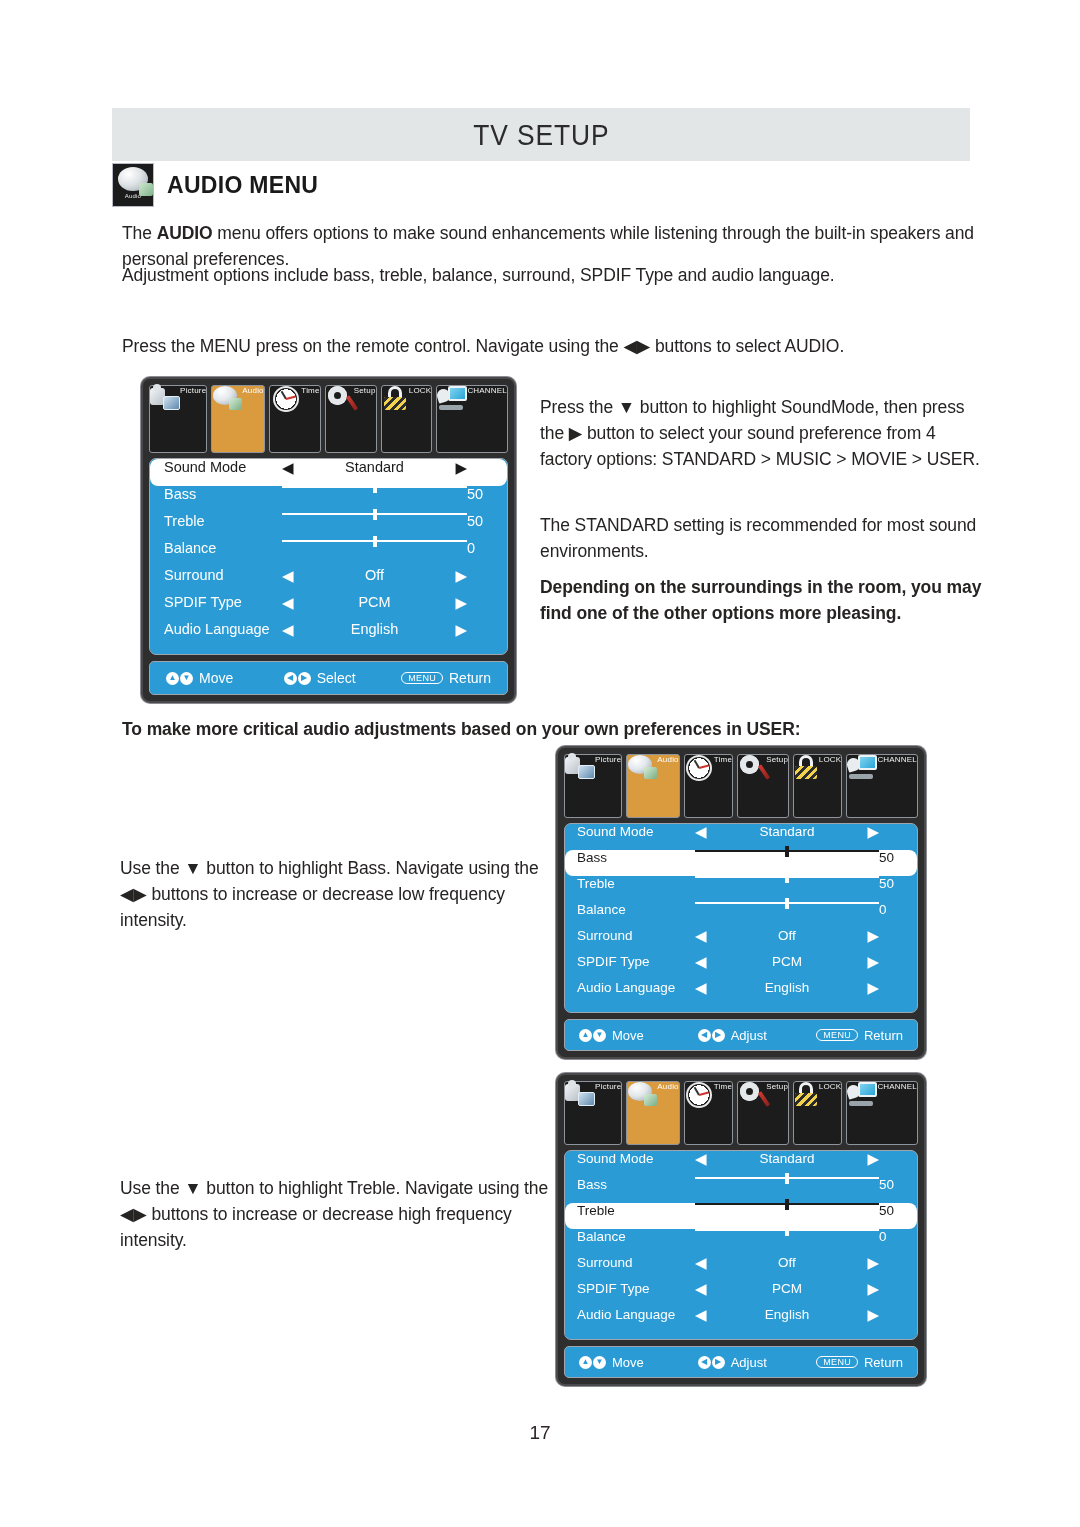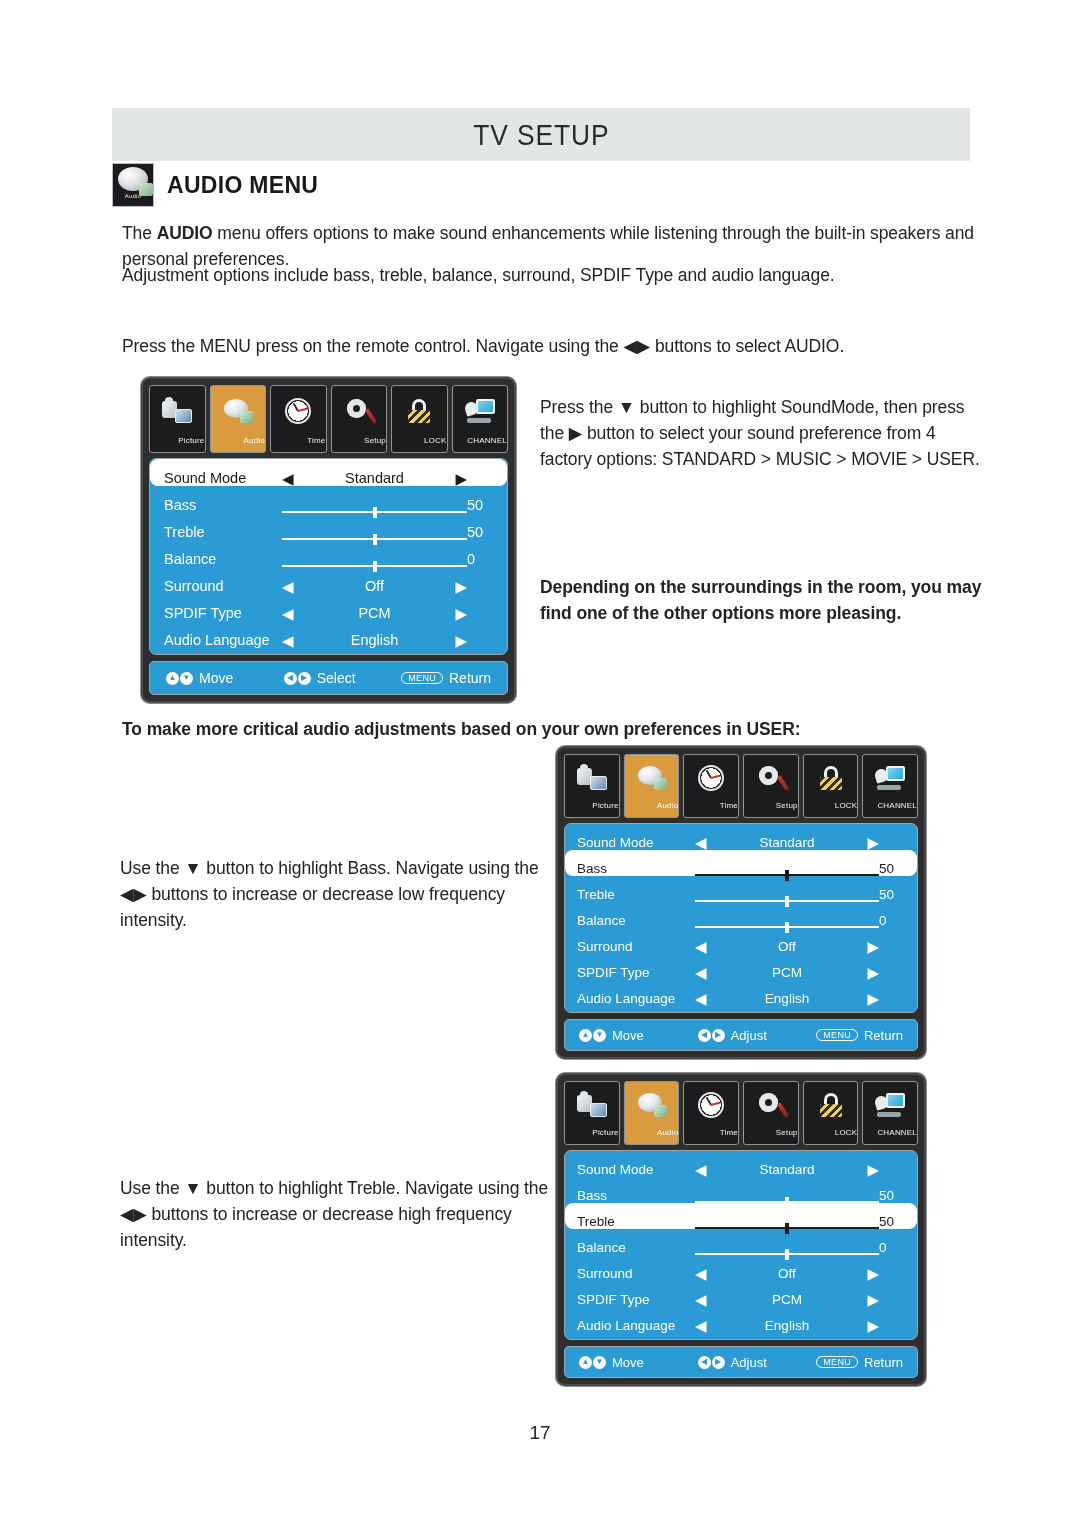--- a/index.html
+++ b/index.html
@@ -76,23 +76,23 @@
     padding: 6px;
     box-shadow: 0 0 0 1px #8a8d93;
   }
   .osd-tabs { display: flex; gap: 4px; }
   .tab {
     flex: 1;
     background: #1c1c1c;
     border: 1px solid #8f949c;
     border-radius: 3px;
     height: 100%;
-    display: flex; flex-direction: column;
-    align-items: flex-end; justify-content: flex-end;
-    padding-bottom: 6px;
+    display: flex; flex-direction: row;
+    align-items: flex-start; justify-content: flex-end;
+    padding-bottom: 18px;
     position: relative;
   }
   .tab.active { background: #d99b3e; }
   .tab .tab-label {
     color: #f2f2f2; font-size: 8px; letter-spacing: .2px;
     text-align: center; line-height: 10px;
     font-family: "Liberation Sans", sans-serif;
   }
   .tab.active .tab-label { color: #ffffff; }
   .tab .glyph {
@@ -182,21 +182,21 @@
   
   .osd-body {
     margin-top: 5px;
     background: #2a9bd4;
     border: 1px solid #9fa5ad;
     border-radius: 7px;
     overflow: hidden;
     padding-bottom: 6px;
   }
   .row {
-    display: flex; align-items: flex-end;
+    display: flex; align-items: flex-start;
     color: #ffffff;
     position: relative;
     border-radius: 8px;
   }
   .row.hl { background: #ffffff; color: #1b1b1b; }
   .row-label { flex: 0 0 auto; }
   .row-mid { flex: 1; display: flex; align-items: center; justify-content: center; position: relative; }
   .arrow-l, .arrow-r { font-size: 15px; line-height: 1; }
   .row-value { text-align: center; }
   .slider { position: relative; display: flex; align-items: center; }
@@ -254,20 +254,21 @@
   </div>
 
   <div class="para" style="left:122px; top:220px; width:855px;">
     <span>The </span><b>AUDIO</b><span> menu offers options to make sound enhancements while listening through the built-in speakers and personal preferences.</span>
   </div>
   <div class="para" style="left:122px; top:262px; width:855px;">Adjustment options include bass, treble, balance, surround, SPDIF Type and audio language.</div>
 
   <div class="para" style="left:122px; top:333px; width:860px;">Press the MENU press on the remote control. Navigate using the ◀▶ buttons to select AUDIO.</div>
 
   <div class="para" style="left:540px; top:394px; width:450px;">Press the ▼ button to highlight SoundMode, then press the ▶ button to select your sound preference from 4 factory options: STANDARD &gt; MUSIC &gt; MOVIE &gt; USER.</div>
+  <div class="para" style="left:540px; top:512px; width:460px;">The STANDARD setting is recommended for most sound environments.</div>
   <div class="para" style="left:540px; top:574px; width:450px;font-weight:bold;">Depending on the surroundings in the room, you may find one of the other options more pleasing.</div>
 
   <div class="para bold-line" style="left:122px; top:716px; width:870px;">To make more critical audio adjustments based on your own preferences in USER:</div>
 
   <div class="para" style="left:120px; top:855px; width:430px;">Use the ▼ button to highlight Bass. Navigate using the ◀▶ buttons to increase or decrease low frequency intensity.</div>
   <div class="para" style="left:120px; top:1175px; width:430px;">Use the ▼ button to highlight Treble. Navigate using the ◀▶ buttons to increase or decrease high frequency intensity.</div>
 
   <div class="osd" id="osd1" style="left:141px; top:377px; width:375px;">
     <div class="osd-tabs" style="height:68px;">
         <div class="tab">

